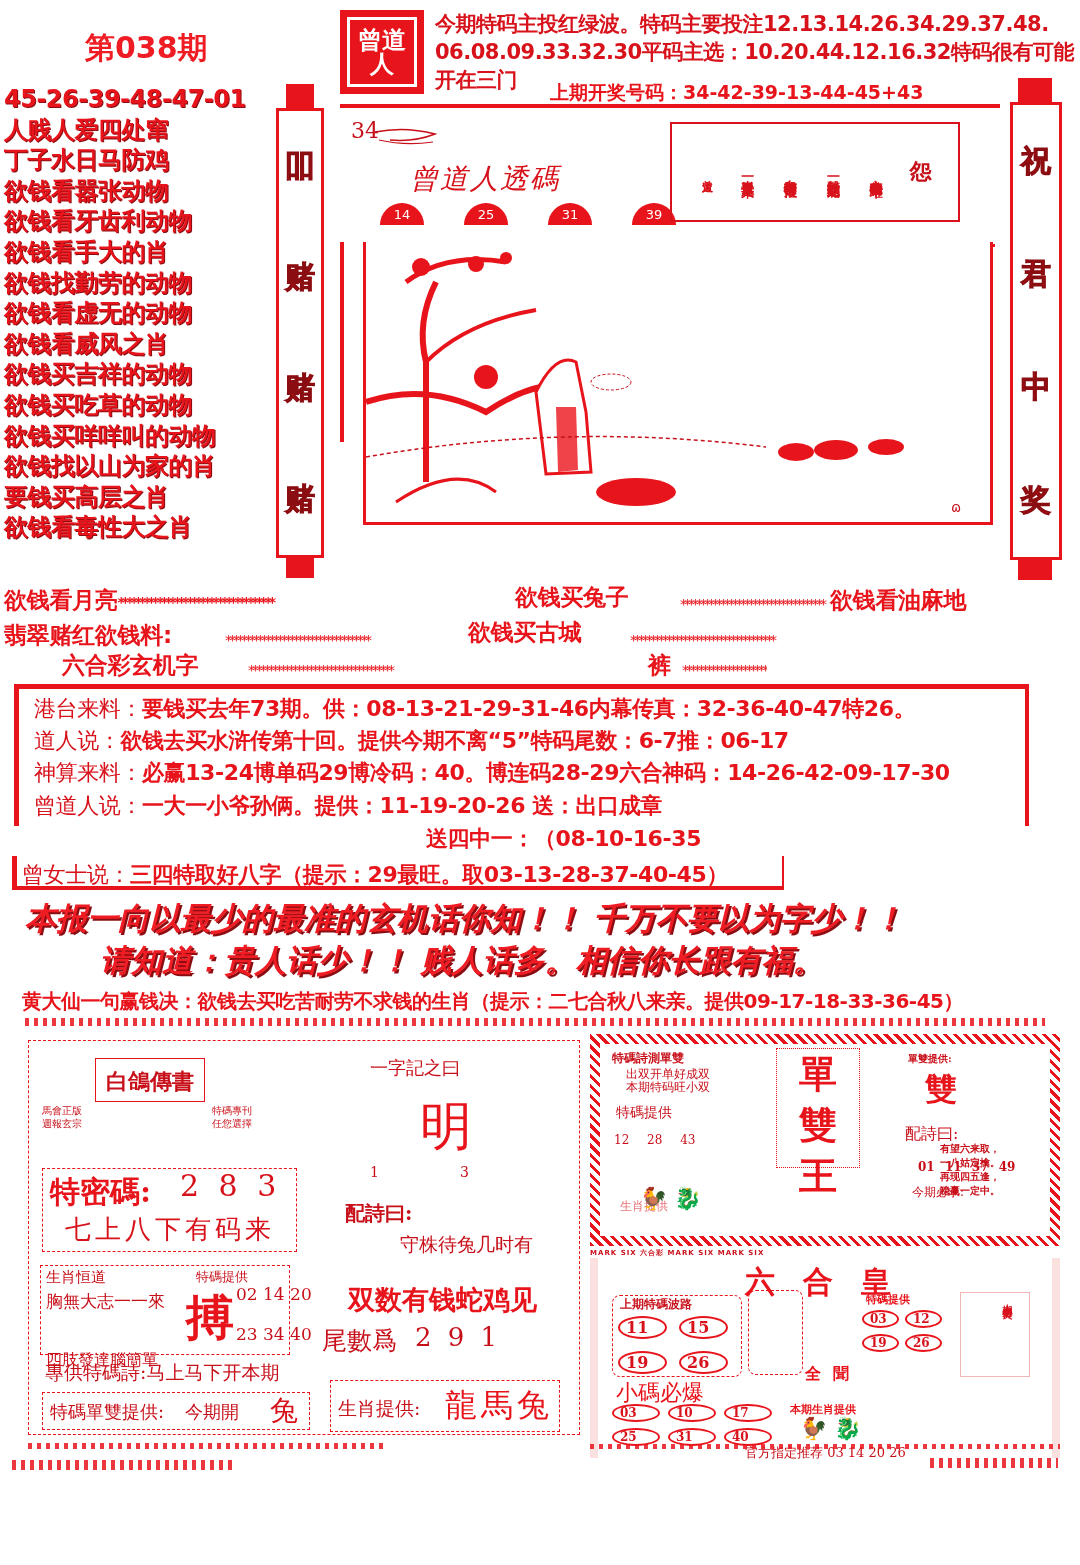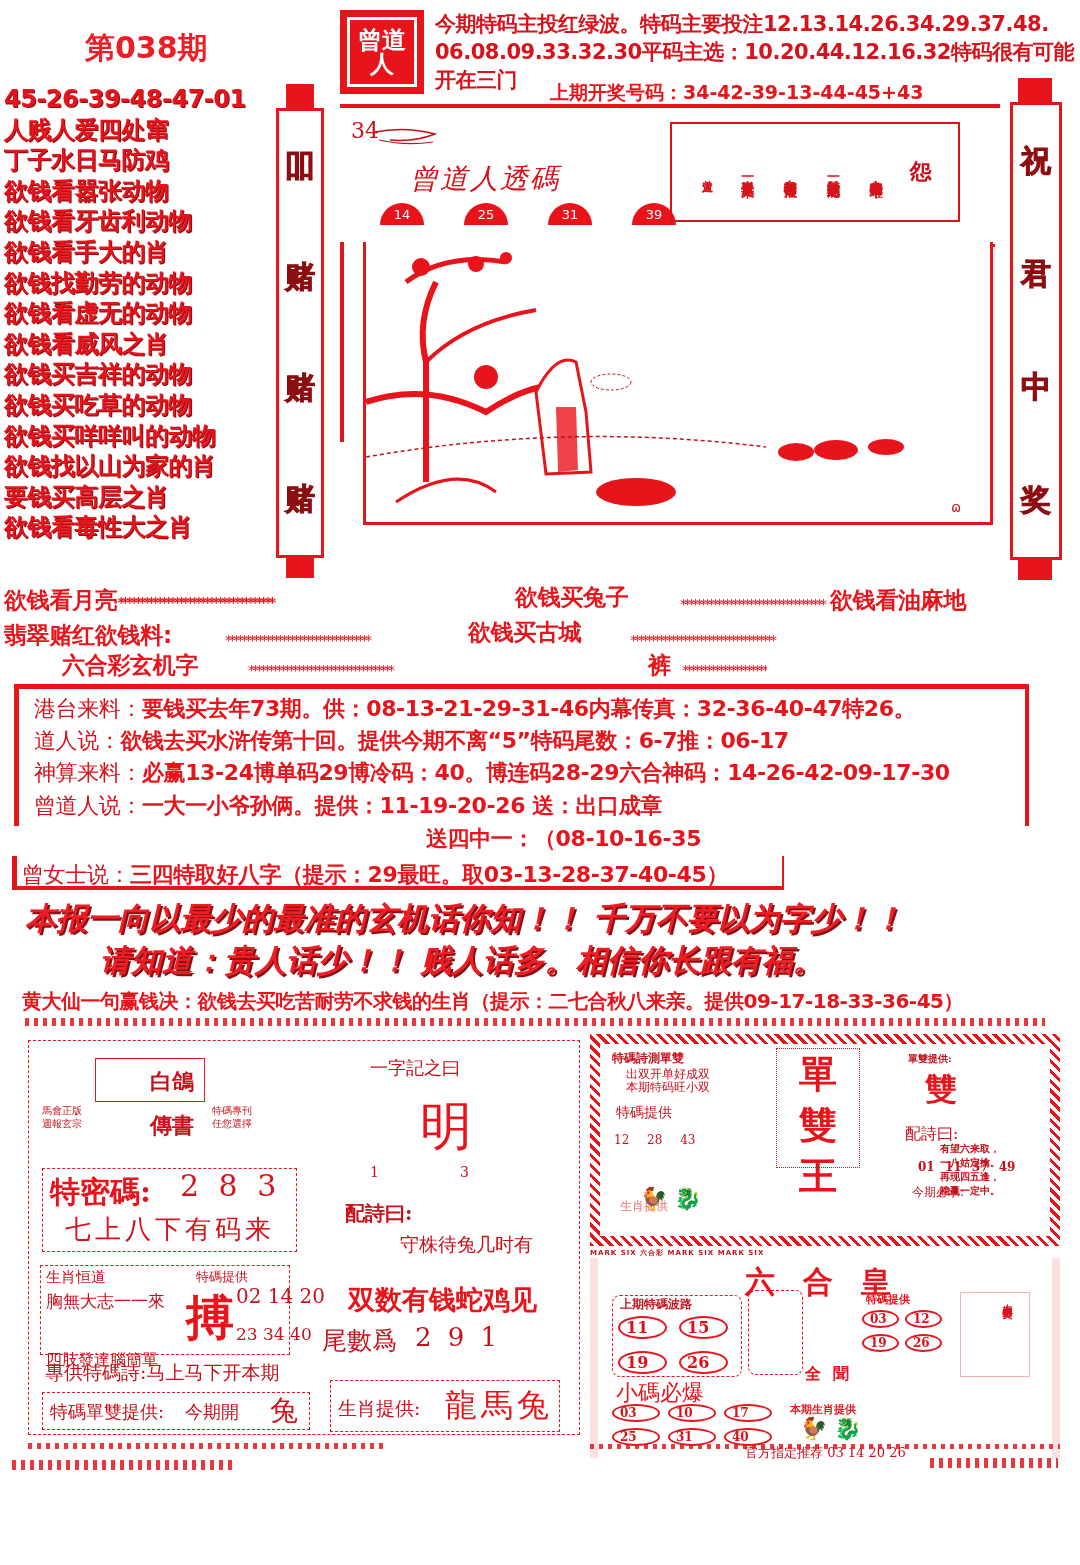--- a/index.html
+++ b/index.html
@@ -180,21 +180,21 @@
 
 <div class="abs slogan" style="left:25px;top:898px;font-size:31px;">本报一向以最少的最准的玄机话你知！！ 千万不要以为字少！！</div>
 <div class="abs slogan" style="left:100px;top:940px;font-size:31px;">请知道：贵人话少！！ 贱人话多。相信你长跟有福。</div>
 
 <div class="abs" style="left:22px;top:988px;font-size:20px;font-weight:bold;color:#e8141b;white-space:nowrap;letter-spacing:-0.5px;">
   <span style="font-weight:bold">黄大仙一句赢钱决：</span><span>欲钱去买吃苦耐劳不求钱的生肖（提示：二七合秋八来亲。提供09-17-18-33-36-45）</span>
 </div>
 <div class="abs dotrow" style="left:25px;top:1018px;width:1020px;"></div>
 
 <div class="abs panel" style="left:28px;top:1040px;width:552px;height:395px;"></div>
-<div class="abs serif" style="left:95px;top:1058px;width:110px;height:44px;border:1px solid #e8141b;font-size:22px;font-weight:bold;color:#c8101a;text-align:center;line-height:44px;padding-left:44px;">白鴿傳書</div>
+<div class="abs serif" style="left:95px;top:1058px;width:110px;height:44px;border:1px solid #e8141b;font-size:22px;font-weight:bold;color:#c8101a;text-align:center;line-height:44px;">白鴿傳書</div>
 <div class="abs serif" style="left:42px;top:1104px;font-size:10px;color:#c8101a;line-height:13px;">
   <div>馬會正版</div>
     <div>週報玄宗</div>
 </div>
 <div class="abs serif" style="left:212px;top:1104px;font-size:10px;color:#c8101a;line-height:13px;">
   <div>特碼專刊</div>
     <div>任您選擇</div>
 </div>
 <div class="abs serif" style="left:370px;top:1056px;font-size:18px;color:#c8101a;">一字記之曰</div>
 <div class="abs serif" style="left:420px;top:1092px;font-size:52px;color:#e8141b;">明</div>
@@ -207,21 +207,21 @@
 <div class="abs serif" style="left:65px;top:1212px;font-size:26px;color:#d8121b;letter-spacing:4px;">七上八下有码来</div>
 <div class="abs serif" style="left:345px;top:1200px;font-size:20px;font-weight:bold;color:#c8101a;">配詩曰:</div>
 <div class="abs serif" style="left:400px;top:1232px;font-size:19px;color:#c8101a;">守株待兔几时有</div>
 
 <div class="abs panel" style="left:40px;top:1265px;width:250px;height:90px;"></div>
 <div class="abs serif" style="left:46px;top:1268px;font-size:15px;color:#c8101a;">生肖恒道</div>
 <div class="abs serif" style="left:46px;top:1290px;font-size:17px;color:#c8101a;">胸無大志一一來</div>
 <div class="abs serif" style="left:46px;top:1326px;font-size:16px;color:#c8101a;margin-top:24px;">四肢發達腦簡單</div>
 <div class="abs serif" style="left:196px;top:1268px;font-size:13px;color:#c8101a;">特碼提供</div>
 <div class="abs serif" style="left:186px;top:1286px;font-size:48px;font-weight:bold;color:#e8141b;">搏</div>
-<div class="abs serif" style="left:236px;top:1284px;font-size:20px;color:#c8101a;">02 14 20</div>
+<div class="abs serif" style="left:236px;top:1284px;font-size:17px;color:#c8101a;">02 14 20</div>
 <div class="abs serif" style="left:236px;top:1324px;font-size:17px;color:#c8101a;">23 34 40</div>
 <div class="abs serif" style="left:45px;top:1360px;font-size:19px;color:#c8101a;">
   <span>專供特碼詩:</span><span>马上马下开本期</span>
 </div>
 <div class="abs panel" style="left:42px;top:1392px;width:268px;height:38px;"></div>
 <div class="abs serif" style="left:50px;top:1400px;font-size:18px;color:#c8101a;">特碼單雙提供:</div>
 <div class="abs serif" style="left:185px;top:1400px;font-size:18px;color:#c8101a;">今期開</div>
 <div class="abs serif" style="left:270px;top:1392px;font-size:28px;color:#d8121b;">兔</div>
 
 <div class="abs" style="left:348px;top:1282px;font-size:27px;font-weight:bold;color:#e8141b;">双数有钱蛇鸡见</div>

